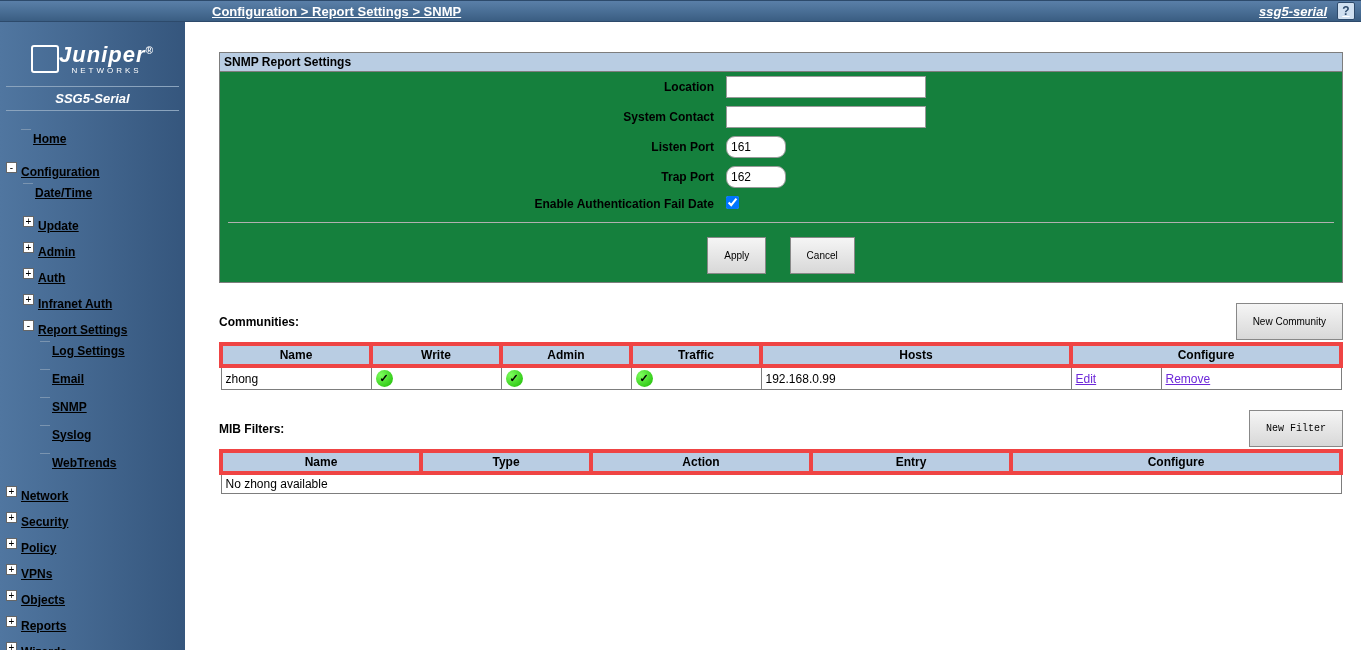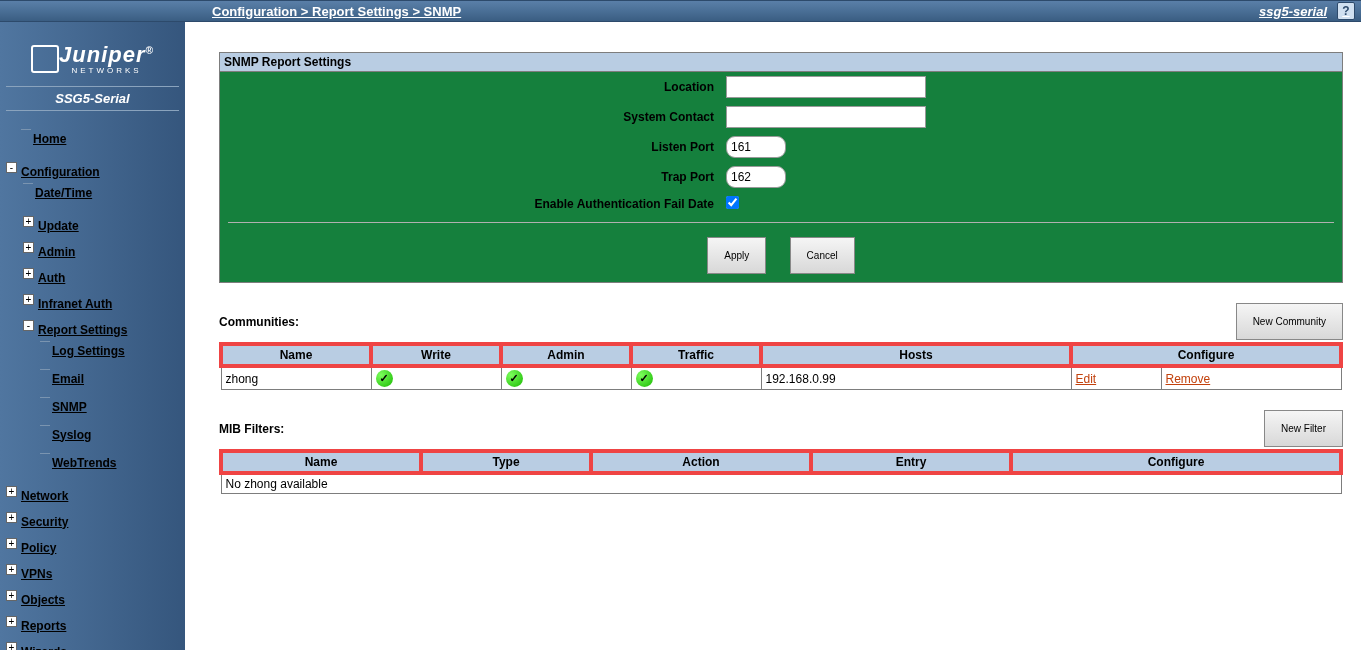--- a/index.html
+++ b/index.html
@@ -41,21 +41,21 @@
 .hr { border:none; border-top:1px solid #b0b0b0; margin: 6px 8px; }
 .btnrow { text-align: center; padding: 8px; }
 .btn { background: linear-gradient(to bottom,#f5f5f5,#d8d8d8); border:1px solid #888; padding:12px 16px; font-size:10px; cursor:pointer; margin:0 10px;}
 
 .section-label { font-weight: bold; margin: 20px 0 2px 0; display:flex; align-items:center;}
 .section-label .spacer{flex:1;}
 
 .grid { width: 100%; border-collapse: collapse; border:1px solid #7d7d7d; }
 .grid th { background: #b9cde3; font-weight: bold; border:4px solid #ef4444; padding:2px 4px; }
 .grid td { border:1px solid #7d7d7d; padding:2px 4px; }
-.grid a { color: #c2410c; text-decoration: underline; }
+.grid a { color: #6d28d9; text-decoration: underline; }
 .check-circle { width:17px; height:17px; border-radius:50%; background: radial-gradient(circle at 30% 30%, #7cff5c, #18b800); display:inline-flex; align-items:center; justify-content:center; color:#000; font-size:11px; font-weight:bold;}
 </style>
 </head>
 <body>
 
 <div class="topbar">
   <div class="breadcrumb">Configuration &gt; Report Settings &gt; SNMP</div>
   <div class="device">ssg5-serial</div>
   <div class="help">?</div>
 </div>
@@ -231,21 +231,21 @@
         <td>192.168.0.99</td>
         <td style="width:90px"><a href="#">Edit</a></td>
         <td style="width:180px"><a href="#">Remove</a></td>
       </tr>
     </tbody>
       </table>
 
     <div class="section-label">
       <span>MIB Filters:</span>
       <span class="spacer"></span>
-      <button class="btn" style="margin:0;">New Filter</button>
+      <button class="btn" style="margin:0;font-family:Liberation Mono, monospace;">New Filter</button>
     </div>
     <table class="grid">
       <tbody>
           <tr>
         <th style="width:200px">Name</th>
         <th style="width:170px">Type</th>
         <th style="width:220px">Action</th>
         <th style="width:200px">Entry</th>
         <th>Configure</th>
       </tr>

